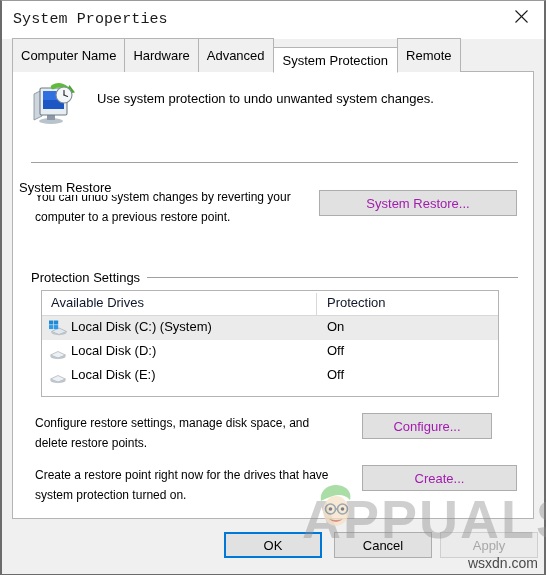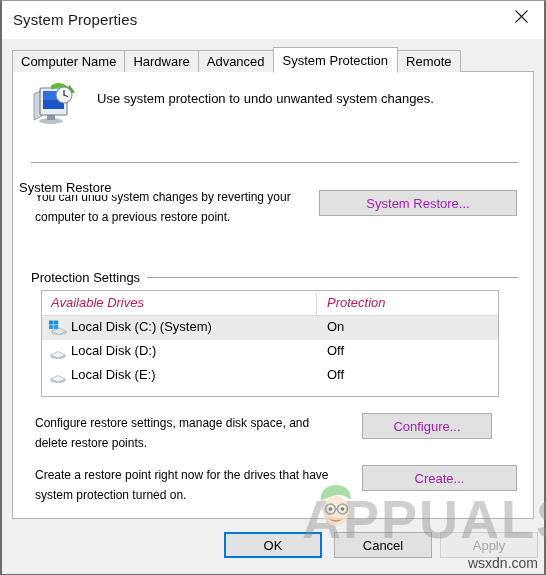--- a/index.html
+++ b/index.html
@@ -22,20 +22,21 @@
     border-bottom: 2px solid #6b6b6b;
     border-top: 1px solid #9a9a9a;
   }
 
   
   #titlebar {
     position: absolute;
     left: 0; top: 0;
     width: 542px; height: 38px;
     background: #ffffff;
+    font-family: Liberation Mono, monospace;
   }
   #title-text {
     position: absolute;
     left: 11px; top: 10px;
     font-size: 15px;
     color: #1a1a1a;
     letter-spacing: .1px;
     white-space: nowrap;
   }
   #close-button {
@@ -50,21 +51,21 @@
   
   #tabstrip {
     position: absolute;
     left: 10px; top: 46px;
     height: 25px;
     display: flex;
     align-items: flex-end;
     z-index: 4;
   }
   .tab {
-    height: 22px;
+    height: 34px;
     padding: 0 8px;
     display: flex; align-items: center;
     font-size: 13px;
     color: #000;
     background: #f0f0f0;
     border: 1px solid #b4b4b4;
     border-bottom: none;
     margin-right: -1px;
     white-space: nowrap;
     cursor: default;
@@ -169,23 +170,22 @@
   #drives-header {
     position: relative;
     height: 25px;
     border-bottom: 1px solid #d8d8d8;
     background: #ffffff;
   }
   .th {
     position: absolute;
     top: 4px;
     font-size: 13px;
-    color: #be185d;
-    white-space: nowrap;
-    font-style: italic;
+    color: #0f172a;
+    white-space: nowrap;
   }
   #th-drives     { left: 9px; }
   #th-protection { left: 285px; }
   #header-divider {
     position: absolute;
     left: 274px; top: 2px;
     width: 1px; height: 22px;
     background: #d8d8d8;
   }
   .drive-row {

